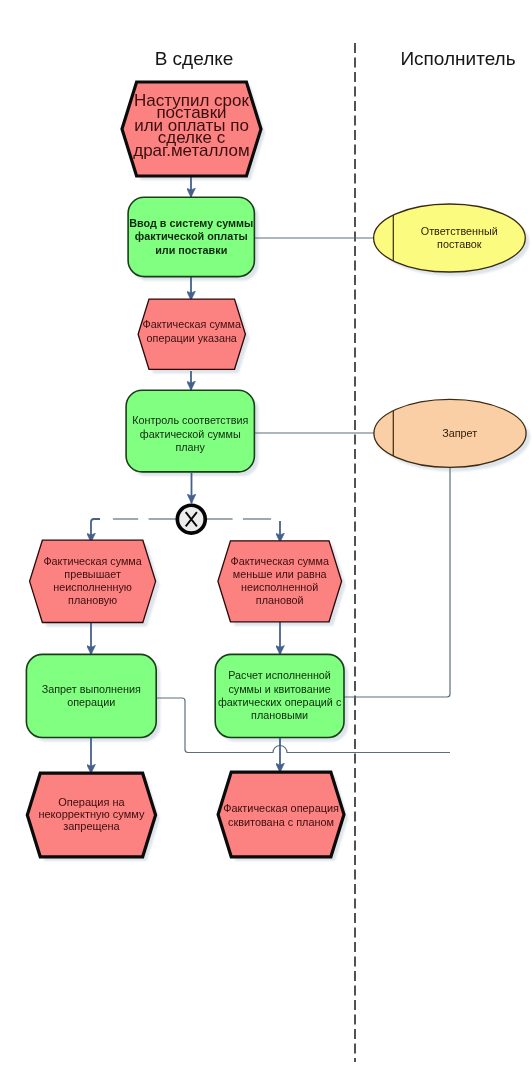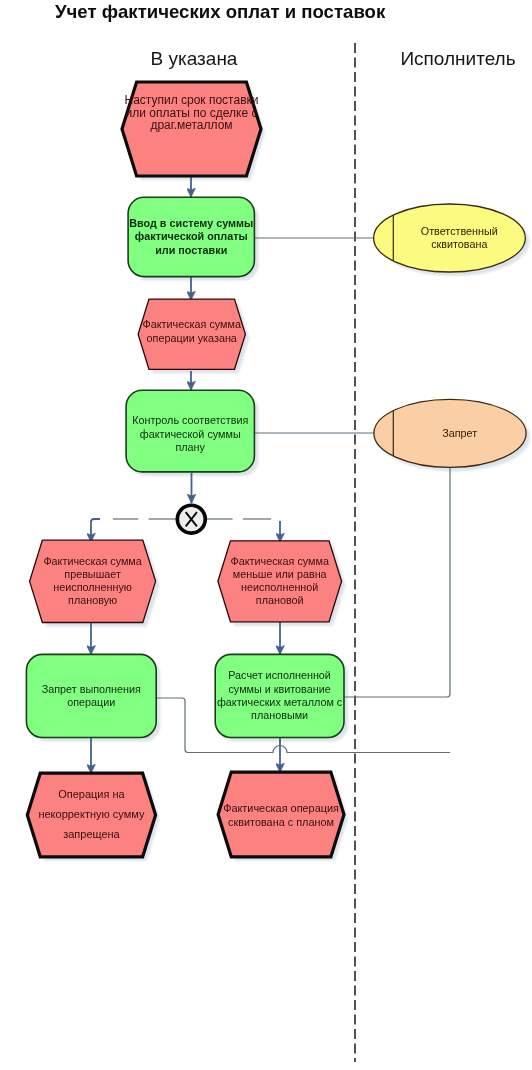--- a/index.html
+++ b/index.html
@@ -23,22 +23,21 @@
   .node-text{
     position:absolute;text-align:center;line-height:13.4px;
     font-size:10.5px;color:#3a0f0f;white-space:pre-line;
     display:flex;align-items:center;justify-content:center;
   }
 </style>
 </head>
 <body>
 
 <div id="page">
-  <div class="title">Учет фактических оплат и поставок</div>
-  <div class="lane-label" id="lane-sys">В указана</div>
+  <div class="lane-label" id="lane-sys">В сделке</div>
   <div class="lane-label" id="lane-exec">Исполнитель</div>
   <svg id="diagram" viewBox="0 0 532 1070">
     <defs>
       <marker id="arw" viewBox="0 0 10 9" refX="9" refY="4.5" markerWidth="10" markerHeight="9" orient="auto-start-reverse" markerUnits="userSpaceOnUse">
         <path d="M 0 0 L 9.4 4.5 L 0 9 L 1.9 4.5 z" fill="#44618C" stroke="#44618C" stroke-width="0.5" stroke-linejoin="round"></path>
       </marker>
     </defs>
     <filter id="softshadow" x="-20%" y="-20%" width="150%" height="150%">
       <feGaussianBlur stdDeviation="1.1"></feGaussianBlur>
     </filter>
@@ -92,47 +91,47 @@
         </g>
         <path d="M 42.3565 540.2 L 142.8435 540.2 L 155.6 581.35 L 142.8435 622.5 L 42.3565 622.5 L 29.6 581.35 Z" fill="#FC8181" stroke="#2A0808" stroke-width="1.3" stroke-linejoin="miter"></path>
         <path d="M 230.455 540.8 L 329.045 540.8 L 341.6 581.3 L 329.045 621.8 L 230.455 621.8 L 217.9 581.3 Z" fill="#FC8181" stroke="#2A0808" stroke-width="1.3" stroke-linejoin="miter"></path>
         <rect x="26.4" y="654.4" width="129.8" height="83.1" rx="16" ry="16" fill="#80FF80" stroke="#1A3D1A" stroke-width="1.6"></rect>
         <rect x="215.2" y="654.4" width="128.8" height="83.1" rx="16" ry="16" fill="#80FF80" stroke="#1A3D1A" stroke-width="1.6"></rect>
         <path d="M 40.257999999999996 773.2 L 142.64200000000002 773.2 L 155.60000000000002 815 L 142.64200000000002 856.8000000000001 L 40.257999999999996 856.8000000000001 L 27.3 815 Z" fill="#FC8181" stroke="#0B0B0B" stroke-width="3.2" stroke-linejoin="miter"></path>
         <path d="M 231.2285 772.1 L 330.8715 772.1 L 344 814.45 L 330.8715 856.8000000000001 L 231.2285 856.8000000000001 L 218.1 814.45 Z" fill="#FC8181" stroke="#0B0B0B" stroke-width="3.2" stroke-linejoin="miter"></path>
       </g>
   </svg>
   <div id="labels">
-      <div class="node-text" style="left: 122px; top: 66px; width: 139px; height: 94px; font-size: 12px; line-height: 12.6px;">Наступил срок поставки
+      <div class="node-text" style="left: 122px; top: 79px; width: 139px; height: 94px; font-size: 17px; line-height: 12.6px;">Наступил срок поставки
 или оплаты по сделке с
 драг.металлом</div>
       <div class="node-text" style="left: 128.1px; top: 197.3px; width: 126.3px; height: 79.3px; font-size: 10.8px; line-height: 13.4px; color: rgb(13, 42, 13); font-weight: bold;">Ввод в систему суммы
 фактической оплаты
 или поставки</div>
       <div class="node-text" style="left: 393.3px; top: 204px; width: 132px; height: 68px; font-size: 10.8px; line-height: 13.4px; color: rgb(43, 26, 6);">Ответственный
-сквитована</div>
+поставок</div>
       <div class="node-text" style="left: 138.1px; top: 296.6px; width: 107.3px; height: 70.2px; font-size: 10.8px; line-height: 13.4px;">Фактическая сумма
 операции указана</div>
       <div class="node-text" style="left: 126.1px; top: 390.3px; width: 128.3px; height: 88px; font-size: 10.8px; line-height: 13.4px; color: rgb(13, 42, 13);">Контроль соответствия
 фактической суммы
 плану</div>
       <div class="node-text" style="left: 393.3px; top: 399.3px; width: 132.8px; height: 68.1px; font-size: 10.8px; line-height: 13.4px; color: rgb(43, 26, 6);">Запрет</div>
       <div class="node-text" style="left: 29.6px; top: 539.9px; width: 126px; height: 82.3px; font-size: 10.8px; line-height: 13.1px;">Фактическая сумма
 превышает
 неисполненную
 плановую</div>
       <div class="node-text" style="left: 217.9px; top: 540.5px; width: 123.7px; height: 81px; font-size: 10.8px; line-height: 13.1px;">Фактическая сумма
 меньше или равна
 неисполненной
 плановой</div>
       <div class="node-text" style="left: 26.4px; top: 654.4px; width: 129.8px; height: 83.1px; font-size: 10.8px; line-height: 13.4px; color: rgb(13, 42, 13); border-radius: 30px;">Запрет выполнения
 операции</div>
       <div class="node-text" style="left: 215.2px; top: 654.4px; width: 128.8px; height: 83.1px; font-size: 10.8px; line-height: 13.4px; color: rgb(13, 42, 13);">Расчет исполненной
 суммы и квитование
-фактических металлом с
+фактических операций с
 плановыми</div>
-      <div class="node-text" style="left: 27.3px; top: 772.2px; width: 128.3px; height: 83.6px; font-size: 11px; line-height: 20px;">Операция на
+      <div class="node-text" style="left: 27.3px; top: 772.2px; width: 128.3px; height: 83.6px; font-size: 11px; line-height: 12px;">Операция на
 некорректную сумму
 запрещена</div>
       <div class="node-text" style="left: 218.1px; top: 769.9px; width: 125.9px; height: 92px; font-size: 10.9px; line-height: 13.4px;">Фактическая операция
 сквитована с планом</div>
     </div>
 </div>
 
 </body></html>

